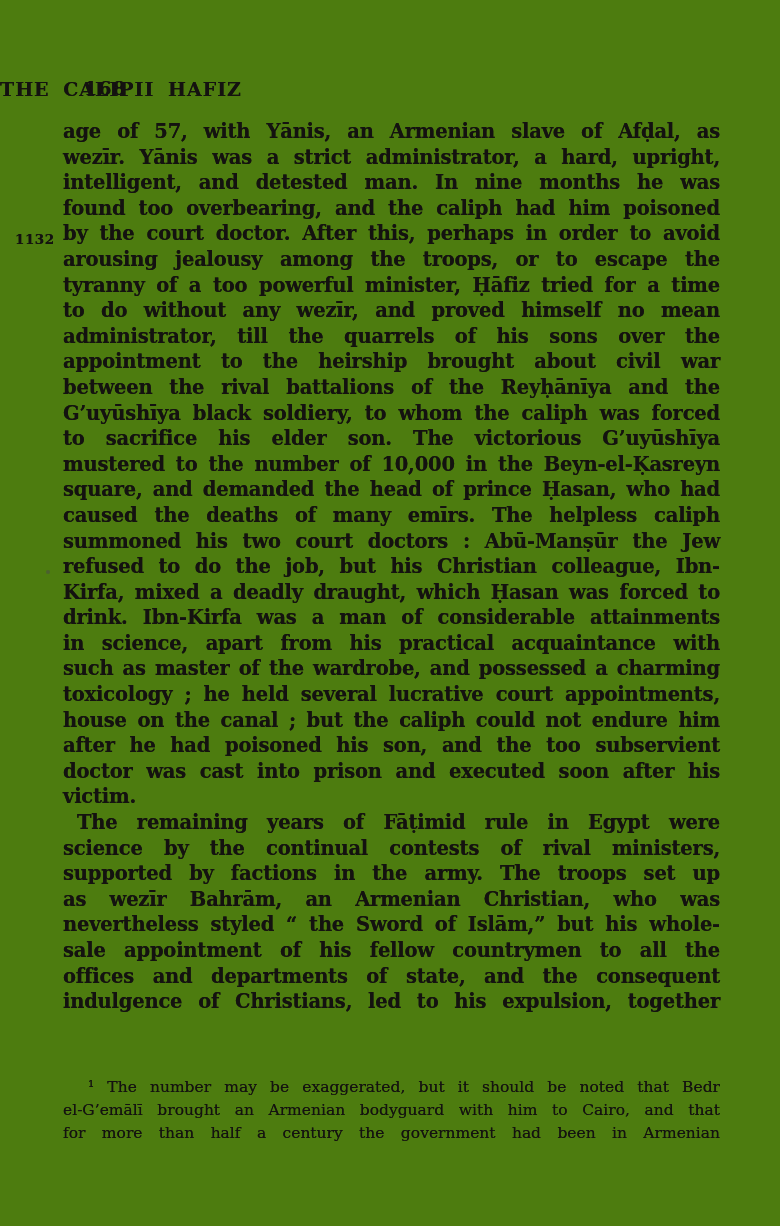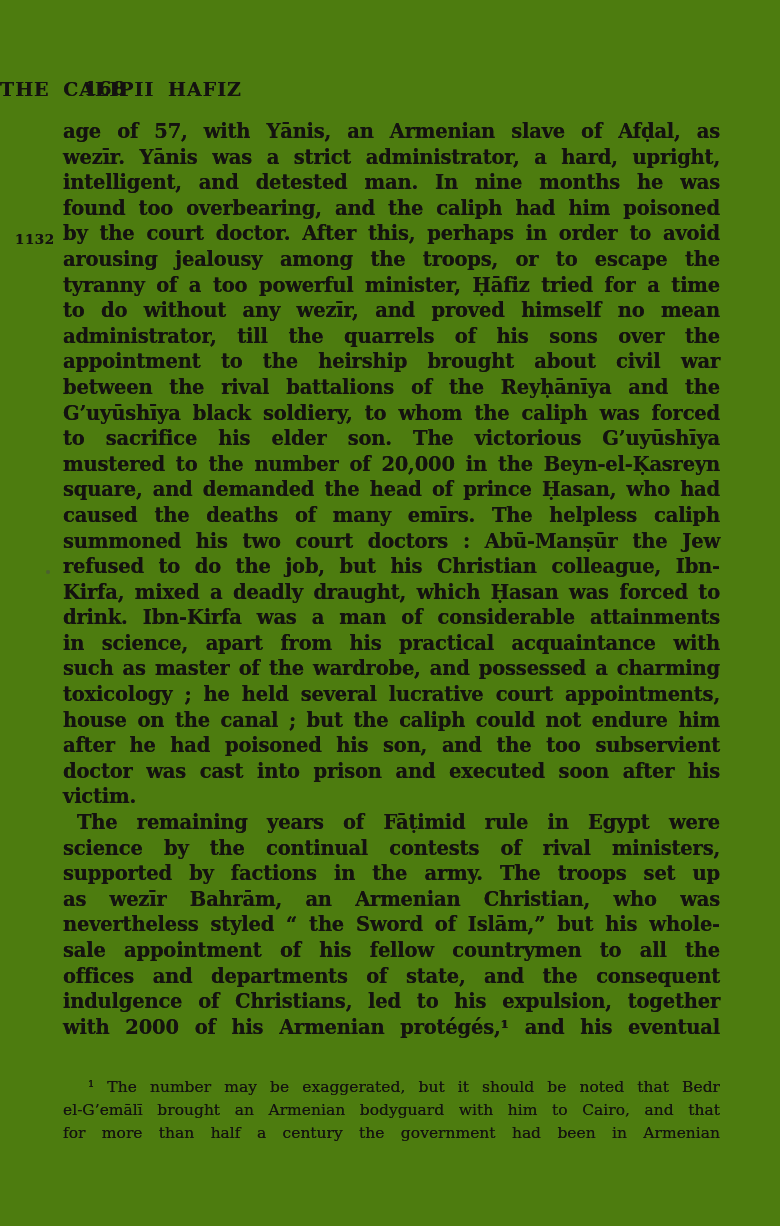--- a/index.html
+++ b/index.html
@@ -111,21 +111,21 @@
         <div class="bl">found too overbearing, and the caliph had him poisoned</div>
         <div class="bl">by the court doctor.  After this, perhaps in order to avoid</div>
         <div class="bl">arousing jealousy among the troops, or to escape the</div>
         <div class="bl">tyranny of a too powerful minister, Ḥāfiz tried for a time</div>
         <div class="bl">to do without any wezīr, and proved himself no mean</div>
         <div class="bl">administrator, till the quarrels of his sons over the</div>
         <div class="bl">appointment to the heirship brought about civil war</div>
         <div class="bl">between the rival battalions of the Reyḥānīya and the</div>
         <div class="bl">G’uyūshīya black soldiery, to whom the caliph was forced</div>
         <div class="bl">to sacrifice his elder son.  The victorious G’uyūshīya</div>
-        <div class="bl">mustered to the number of 20,000 in the Beyn-el-Ḳasreyn</div>
+        <div class="bl">mustered to the number of 10,000 in the Beyn-el-Ḳasreyn</div>
         <div class="bl">square, and demanded the head of prince Ḥasan, who had</div>
         <div class="bl">caused the deaths of many emīrs.  The helpless caliph</div>
         <div class="bl">summoned his two court doctors : Abū-Manṣūr the Jew</div>
         <div class="bl">refused to do the job, but his Christian colleague, Ibn-</div>
         <div class="bl">Kirfa, mixed a deadly draught, which Ḥasan was forced to</div>
         <div class="bl">drink.  Ibn-Kirfa was a man of considerable attainments</div>
         <div class="bl">in science, apart from his practical acquaintance with</div>
         <div class="bl">such as master of the wardrobe, and possessed a charming</div>
         <div class="bl">toxicology ; he held several lucrative court appointments,</div>
         <div class="bl">house on the canal ; but the caliph could not endure him</div>
@@ -135,21 +135,20 @@
       </div>
     <div class="para">
         <div class="bl ind">The remaining years of Fāṭimid rule in Egypt were</div>
         <div class="bl">science by the continual contests of rival ministers,</div>
         <div class="bl">supported by factions in the army.  The troops set up</div>
         <div class="bl">as wezīr Bahrām, an Armenian Christian, who was</div>
         <div class="bl">nevertheless styled “ the Sword of Islām,” but his whole-</div>
         <div class="bl">sale appointment of his fellow countrymen to all the</div>
         <div class="bl">offices and departments of state, and the consequent</div>
         <div class="bl">indulgence of Christians, led to his expulsion, together</div>
-        <div class="bl">with 2000 of his Armenian protégés,¹ and his eventual</div>
       </div>
   </div>
 
   <div class="footnote">
       <div class="bl ind">¹ The number may be exaggerated, but it should be noted that Bedr</div>
       <div class="bl">el-G’emālī brought an Armenian bodyguard with him to Cairo, and that</div>
       <div class="bl">for more than half a century the government had been in Armenian</div>
     </div>
 
   <div class="speck s1"></div>

